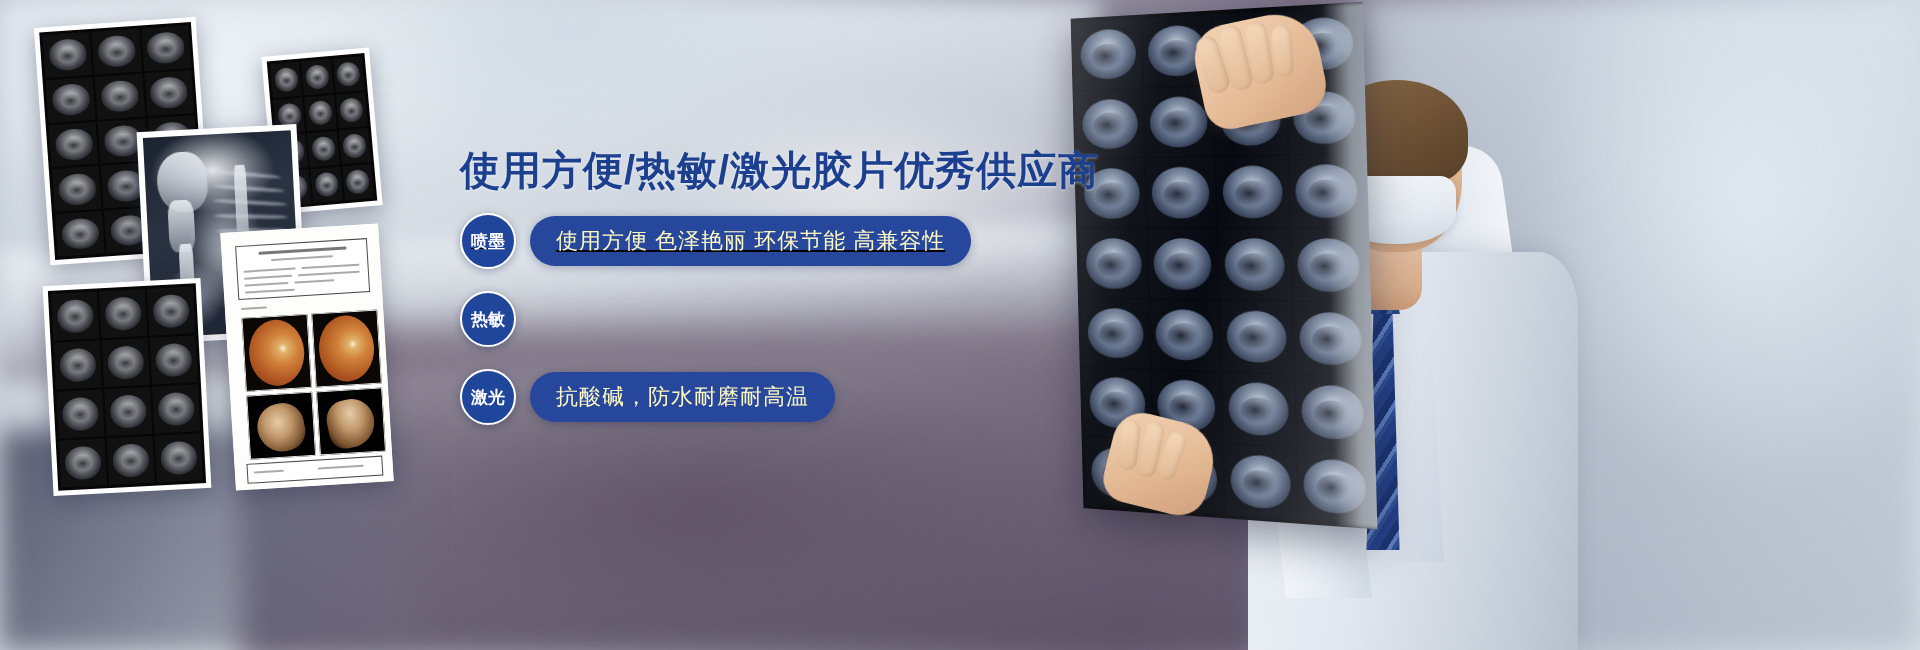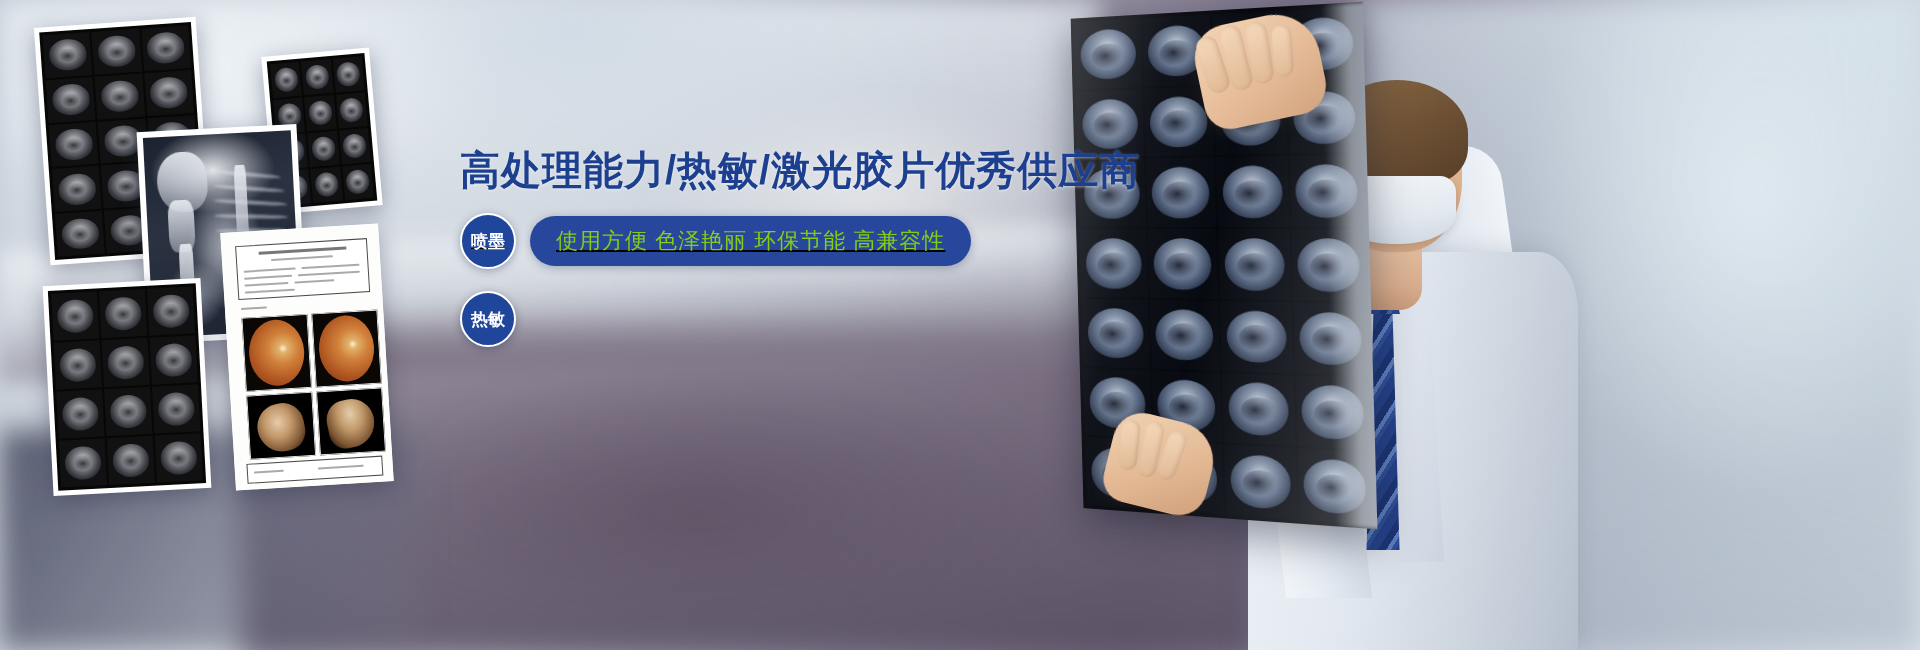--- a/index.html
+++ b/index.html
@@ -308,21 +308,21 @@
     box-shadow:0 2px 8px rgba(20,36,80,.35);
     flex:0 0 auto;
     line-height:1;
   }
   .pill{
     margin-left:14px;
     height:50px;border-radius:25px;
     background:#27479c;
     display:flex;align-items:center;
     padding:0 26px;
-    color:#84cc16;font-size:22px;letter-spacing:1px;white-space:nowrap;
+    color:#fef9c3;font-size:22px;letter-spacing:1px;white-space:nowrap;
     box-shadow:0 2px 10px rgba(20,36,80,.3);
   }
 </style>
 </head>
 <body>
 
 <div class="banner">
 
   <div class="bg-base"></div>
   <div class="bg-blur-a"></div>
@@ -506,26 +506,30 @@
     </div>
     <div class="hand-bottom">
       <div class="finger" style="left:8px;top:10px;width:19px;height:50px;transform:rotate(-8deg);"></div>
       <div class="finger" style="left:30px;top:6px;width:19px;height:56px;transform:rotate(-2deg);"></div>
       <div class="finger" style="left:52px;top:10px;width:19px;height:50px;transform:rotate(6deg);"></div>
     </div>
   </div>
 
   <div class="content">
 
-    <div class="headline">高处理能力/热敏/激光胶片优秀供应商</div>
+    <div class="headline">使用方便/热敏/激光胶片优秀供应商</div>
 
     <div class="feature-row r1">
       <div class="badge">喷墨</div>
       <div class="pill">使用方便 色泽艳丽 环保节能 高兼容性</div>
     </div>
 
     <div class="feature-row r2">
       <div class="badge">热敏</div>
     </div>
 
+    <div class="feature-row r3">
+      <div class="badge">激光</div>
+      <div class="pill">抗酸碱，防水耐磨耐高温</div>
+    </div>
 
   </div>
 </div>
 
 </body></html>

